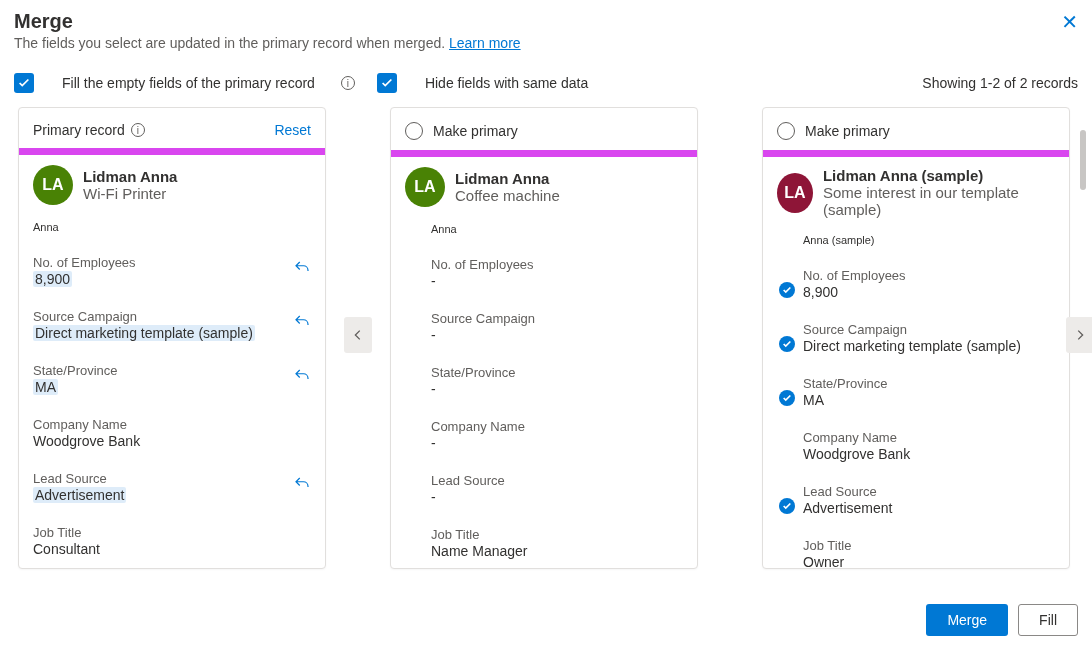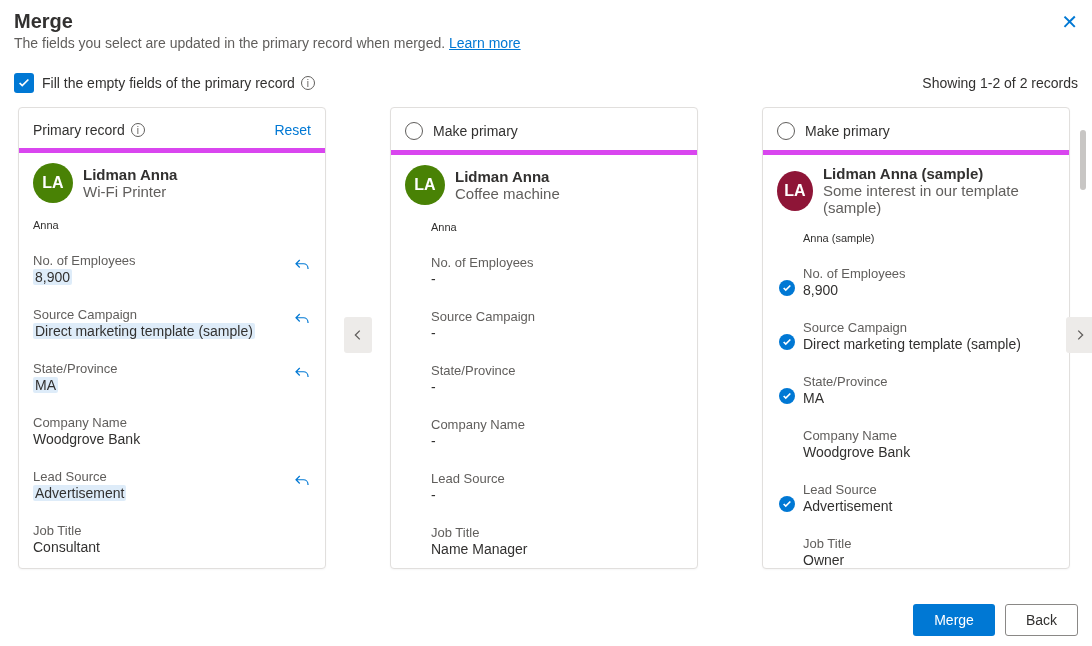--- a/index.html
+++ b/index.html
@@ -40,20 +40,21 @@
   .options-row {
     display: flex;
     align-items: center;
     padding: 18px 14px 8px 14px;
   }
   .chk {
     display: flex;
     align-items: center;
     margin-right: 22px;
     cursor: pointer;
+    gap: 20px;
   }
   .chk-box {
     width: 20px; height: 20px;
     border-radius: 3px;
     background: #0078d4;
     display: inline-flex;
     align-items: center; justify-content: center;
     margin-right: 8px;
     color: #fff;
   }
@@ -103,21 +104,21 @@
     border-radius: 4px;
     display: flex;
     flex-direction: column;
     overflow: hidden;
     box-shadow: 0 1px 2px rgba(0,0,0,0.04);
   }
   .card-head {
     display: flex;
     align-items: center;
     padding: 14px 14px 10px 14px;
-    border-bottom: 5px solid #d946ef;
+    border-bottom: 7px solid #d946ef;
   }
   .radio {
     width: 18px; height: 18px;
     border: 1px solid #605e5c;
     border-radius: 50%;
     margin-right: 10px;
   }
   .card-head .reset {
     margin-left: auto;
     color: #0078d4;
@@ -214,20 +215,28 @@
 
 <div class="options-row">
   <label class="chk">
     <span class="chk-box">
       <svg viewBox="0 0 16 16">
           <path d="M3 8 l3 3 l7 -7" stroke="#fff" stroke-width="2" fill="none"></path>
         </svg>
     </span>
     <span>Fill the empty fields of the primary record</span>
     <span class="info-ico">i</span>
+  </label>
+  <label class="chk">
+    <span class="chk-box">
+      <svg viewBox="0 0 16 16">
+          <path d="M3 8 l3 3 l7 -7" stroke="#fff" stroke-width="2" fill="none"></path>
+        </svg>
+    </span>
+    <span>Hide fields with same data</span>
   </label>
   <div class="spacer"></div>
   <div class="showing">Showing 1-2 of 2 records</div>
 </div>
 
 <div class="cards-wrap">
   <div class="nav-arrow nav-left">
     <svg viewBox="0 0 16 16">
         <path d="M10 3 L5 8 L10 13" stroke="#605e5c" stroke-width="1.5" fill="none"></path>
       </svg>
@@ -404,14 +413,14 @@
         </div>
       </div>
     </div>
   </div>
 </div>
 
 <div class="scroll-tr"></div>
 
 <div class="footer">
   <button class="btn btn-primary">Merge</button>
-  <button class="btn btn-secondary">Back</button>
+  <button class="btn btn-secondary">Fill</button>
 </div>
 
 </body></html>

